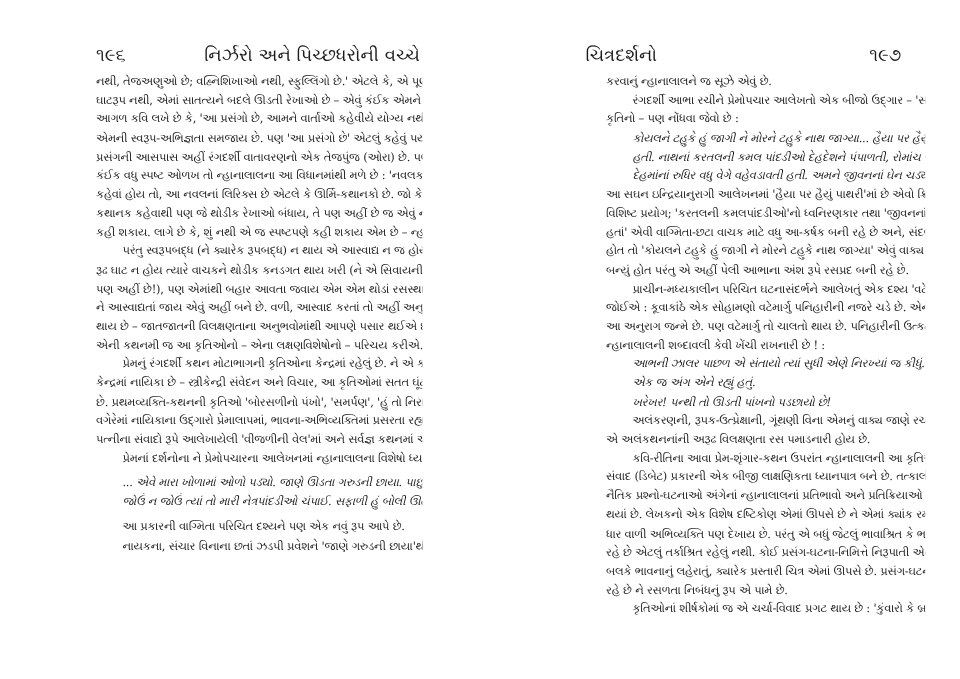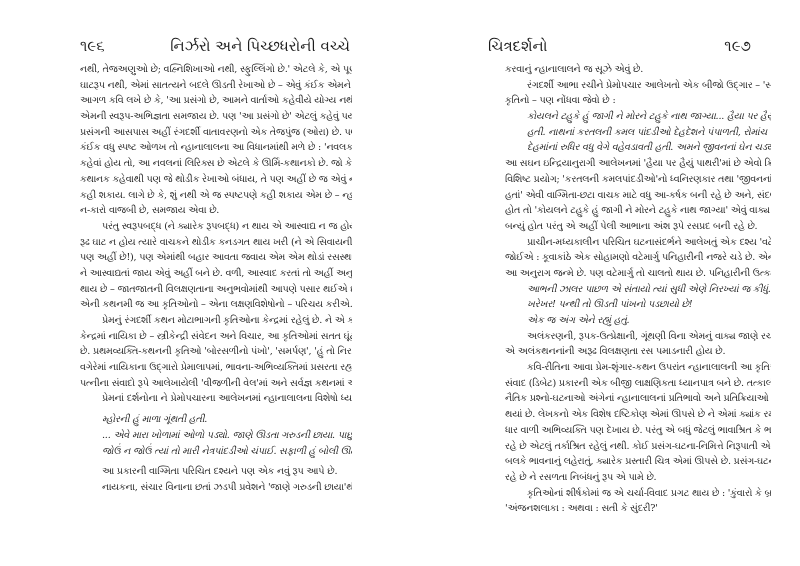--- a/index.html
+++ b/index.html
@@ -40,35 +40,33 @@
   <div class="body">
     <div class="ln">નથી, તેજઅણુઓ છે; વહ્નિશિખાઓ નથી, સ્ફુલ્લિંગો છે.' એટલે કે, એ પૂર્ણ-સળંગ</div>
     <div class="ln">ઘાટરૂપ નથી, એમાં સાતત્યને બદલે ઊડતી રેખાઓ છે – એવું કંઈક એમને કહેવું છે.</div>
     <div class="ln">આગળ કવિ લખે છે કે, 'આ પ્રસંગો છે, આમને વાર્તાઓ કહેવીયે યોગ્ય નથી' ત્યારે</div>
     <div class="ln">એમની સ્વરૂપ-અભિજ્ઞતા સમજાય છે. પણ 'આ પ્રસંગો છે' એટલું કહેવું પર્યાપ્ત નથી.</div>
     <div class="ln">પ્રસંગની આસપાસ અહીં રંગદર્શી વાતાવરણનો એક તેજપુંજ (ઓરા) છે. પણ સ્વરૂપની,</div>
     <div class="ln">કંઈક વધુ સ્પષ્ટ ઓળખ તો ન્હાનાલાલના આ વિધાનમાંથી મળે છે : 'નવલકથાનાં</div>
     <div class="ln">કહેવાં હોય તો, આ નવલનાં લિરિક્સ છે એટલે કે ઊર્મિ-કથાનકો છે. જો કે ઊર્મિ-</div>
     <div class="ln">કથાનક કહેવાથી પણ જે થોડીક રેખાઓ બંધાય, તે પણ અહીં છે જ એવું નહીં</div>
     <div class="ln">કહી શકાય. લાગે છે કે, શું નથી એ જ સ્પષ્ટપણે કહી શકાય એમ છે – ન્હાનાલાલના</div>
-    <div class="ln last">ન-કારો વાજબી છે, સમજાય એવા છે.</div>
     <div class="ln ind">પરંતુ સ્વરૂપબદ્ધ (ને ક્યારેક રૂપબદ્ધ) ન થાય એ આસ્વાદ્ય ન જ હોય, એવું નથી.</div>
     <div class="ln">રૂઢ ઘાટ ન હોય ત્યારે વાચકને થોડીક કનડગત થાય ખરી (ને એ સિવાયની કનડગતો</div>
     <div class="ln">પણ અહીં છે!), પણ એમાંથી બહાર આવતા જવાય એમ એમ થોડાં રસસ્થાનો ઊઘડતાં,</div>
     <div class="ln">ને આસ્વાદ્યતાં જાય એવું અહીં બને છે. વળી, આસ્વાદ કરતાં તો અહીં અનુભવો વધારે</div>
     <div class="ln">થાય છે – જાતજાતની વિલક્ષણતાના અનુભવોમાંથી આપણે પસાર થઈએ છીએ. તો,</div>
     <div class="ln last">એની કથનમી જ આ કૃતિઓનો – એના લક્ષણવિશેષોનો – પરિચય કરીએ.</div>
     <div class="ln ind">પ્રેમનું રંગદર્શી કથન મોટાભાગની કૃતિઓના કેન્દ્રમાં રહેલું છે. ને એ કથનના</div>
     <div class="ln">કેન્દ્રમાં નાયિકા છે – સ્ત્રીકેન્દ્રી સંવેદન અને વિચાર, આ કૃતિઓમાં સતત ઘૂંટાતાં રહ્યાં</div>
     <div class="ln">છે. પ્રથમવ્યક્તિ-કથનની કૃતિઓ 'બોરસળીનો પંખો', 'સમર્પણ', 'હું તો નિરાશ થઈ'</div>
     <div class="ln">વગેરેમાં નાયિકાના ઉદ્ગારો પ્રેમાલાપમાં, ભાવના-અભિવ્યક્તિમાં પ્રસરતા રહ્યા છે. પતિ-</div>
     <div class="ln">પત્નીના સંવાદો રૂપે આલેખાયેલી 'વીજળીની વેલ'માં અને સર્વજ્ઞ કથનમાં આલેખાયેલી</div>
     <div class="ln ind">પ્રેમનાં દર્શનોના ને પ્રેમોપચારના આલેખનમાં ન્હાનાલાલના વિશેષો ધ્યાન</div>
     <div class="gap"></div>
-    <div class="ln quote">મ્હોરની હું માળા ગૂંથતી હતી.</div>
     <div class="ln quote">... એવે મારા ખોળામાં ઓળો પડ્યો. જાણે ઊડતા ગરુડની છાયા. પાછું વાળીને</div>
     <div class="ln quote2">જોઉં ન જોઉં ત્યાં તો મારી નેત્રપાંદડીઓ ચંપાઈ. સફાળી હું બોલી ઊઠી : 'નાથ'.</div>
     <div class="gap"></div>
     <div class="ln quote2" style="font-style:normal">આ પ્રકારની વાગ્મિતા પરિચિત દશ્યને પણ એક નવું રૂપ આપે છે.</div>
     <div class="ln quote2" style="font-style:normal">નાયકના, સંચાર વિનાના છતાં ઝડપી પ્રવેશને 'જાણે ગરુડની છાયા'થી દર્શાવેલિત</div>
   </div>
 </div>
 
 <div class="page right">
   <div class="header">
@@ -83,29 +81,29 @@
     <div class="ln quote">હતી. નાથનાં કરતલની કમલ પાંદડીઓ દેહદેશને પંપાળતી, રોમાંચ જગાડતી.</div>
     <div class="ln quote">દેહમાંનાં રુધિર વધુ વેગે વહેવડાવતી હતી. અમને જીવનનાં ઘેન ચડ્યાં હતાં.</div>
     <div class="ln">આ સઘન ઇન્દ્રિયાનુરાગી આલેખનમાં 'હૈયા પર હૈયું પાથરી'માં છે એવો ક્રિયાપદનો</div>
     <div class="ln">વિશિષ્ટ પ્રયોગ; 'કરતલની કમલપાંદડીઓ'નો ધ્વનિરણકાર તથા 'જીવનનાં ઘેન ચડ્યાં</div>
     <div class="ln">હતાં' એવી વાગ્મિતા-છટા વાચક માટે વધુ આ-કર્ષક બની રહે છે અને, સંદર્ભથી છૂટું</div>
     <div class="ln">હોત તો 'કોયલને ટહુકે હું જાગી ને મોરને ટહુકે નાથ જાગ્યા' એવું વાક્ય રમૂજ જગાડનાર</div>
     <div class="ln last">બન્યું હોત પરંતુ એ અહીં પેલી આભાના અંશ રૂપે રસપ્રદ બની રહે છે.</div>
     <div class="ln ind">પ્રાચીન-મધ્યકાલીન પરિચિત ઘટનાસંદર્ભને આલેખતું એક દશ્ય 'વટેમાર્ગુ'માંથી</div>
     <div class="ln">જોઈએ : કૂવાકાંઠે એક સોહામણો વટેમાર્ગુ પનિહારીની નજરે ચડે છે. એને માટે પનિહારીને</div>
     <div class="ln">આ અનુરાગ જન્મે છે. પણ વટેમાર્ગુ તો ચાલતો થાય છે. પનિહારીની ઉત્કટતા આલેખતી</div>
+    <div class="ln last">ન્હાનાલાલની શબ્દાવલી કેવી ખેંચી રાખનારી છે ! :</div>
     <div class="ln quote">આભની ઝાલર પાછળ એ સંતાયો ત્યાં સુધી એણે નિરખ્યાં જ કીધું. જાણે ચક્ષુનું</div>
+    <div class="ln quote">એક જ અંગ એને રહ્યું હતું.</div>
     <div class="ln quote">ખરેખર! પન્થી તો ઊડતી પાંખનો પડછાયો છે!</div>
-    <div class="ln quote">એક જ અંગ એને રહ્યું હતું.</div>
     <div class="ln ind">અલંકરણની, રૂપક-ઉત્પ્રેક્ષાની, ગૂંથણી વિના એમનું વાક્ય જાણે રચાતું નથી! પણ</div>
     <div class="ln last">એ અલંકથનનાંની અરૂઢ વિલક્ષણતા રસ પમાડનારી હોય છે.</div>
     <div class="ln ind">કવિ-રીતિના આવા પ્રેમ-શૃંગાર-કથન ઉપરાંત ન્હાનાલાલની આ કૃતિઓમાં ચર્ચા-</div>
     <div class="ln">સંવાદ (ડિબેટ) પ્રકારની એક બીજી લાક્ષણિકતા ધ્યાનપાત્ર બને છે. તત્કાલીન સામાજિક-</div>
     <div class="ln">નૈતિક પ્રશ્નો-ઘટનાઓ અંગેનાં ન્હાનાલાલનાં પ્રતિભાવો અને પ્રતિક્રિયાઓ આ નિમિત્તે રજૂ</div>
     <div class="ln">થયાં છે. લેખકનો એક વિશેષ દષ્ટિકોણ એમાં ઊપસે છે ને એમાં ક્યાંક રમૂજ-કટાક્ષની</div>
     <div class="ln">ધાર વાળી અભિવ્યક્તિ પણ દેખાય છે. પરંતુ એ બધું જેટલું ભાવાશ્રિત કે ભાવનાશ્રિત</div>
     <div class="ln">રહે છે એટલું તર્કાશ્રિત રહેલું નથી. કોઈ પ્રસંગ-ઘટના-નિમિત્તે નિરૂપાતી એમની વિચારણાનું</div>
     <div class="ln">બલકે ભાવનાનું લહેરાતું, ક્યારેક પ્રસ્તારી ચિત્ર એમાં ઊપસે છે. પ્રસંગ-ઘટના ગૌણ બની</div>
     <div class="ln last">રહે છે ને રસળતા નિબંધનું રૂપ એ પામે છે.</div>
     <div class="ln ind">કૃતિઓનાં શીર્ષકોમાં જ એ ચર્ચા-વિવાદ પ્રગટ થાય છે : 'કુંવારો કે બ્રહ્મચારી?',</div>
-    <div class="ln last">'અંજનશલાકા : અથવા : સતી કે સુંદરી?'</div>
   </div>
 </div>
 
 </body></html>

